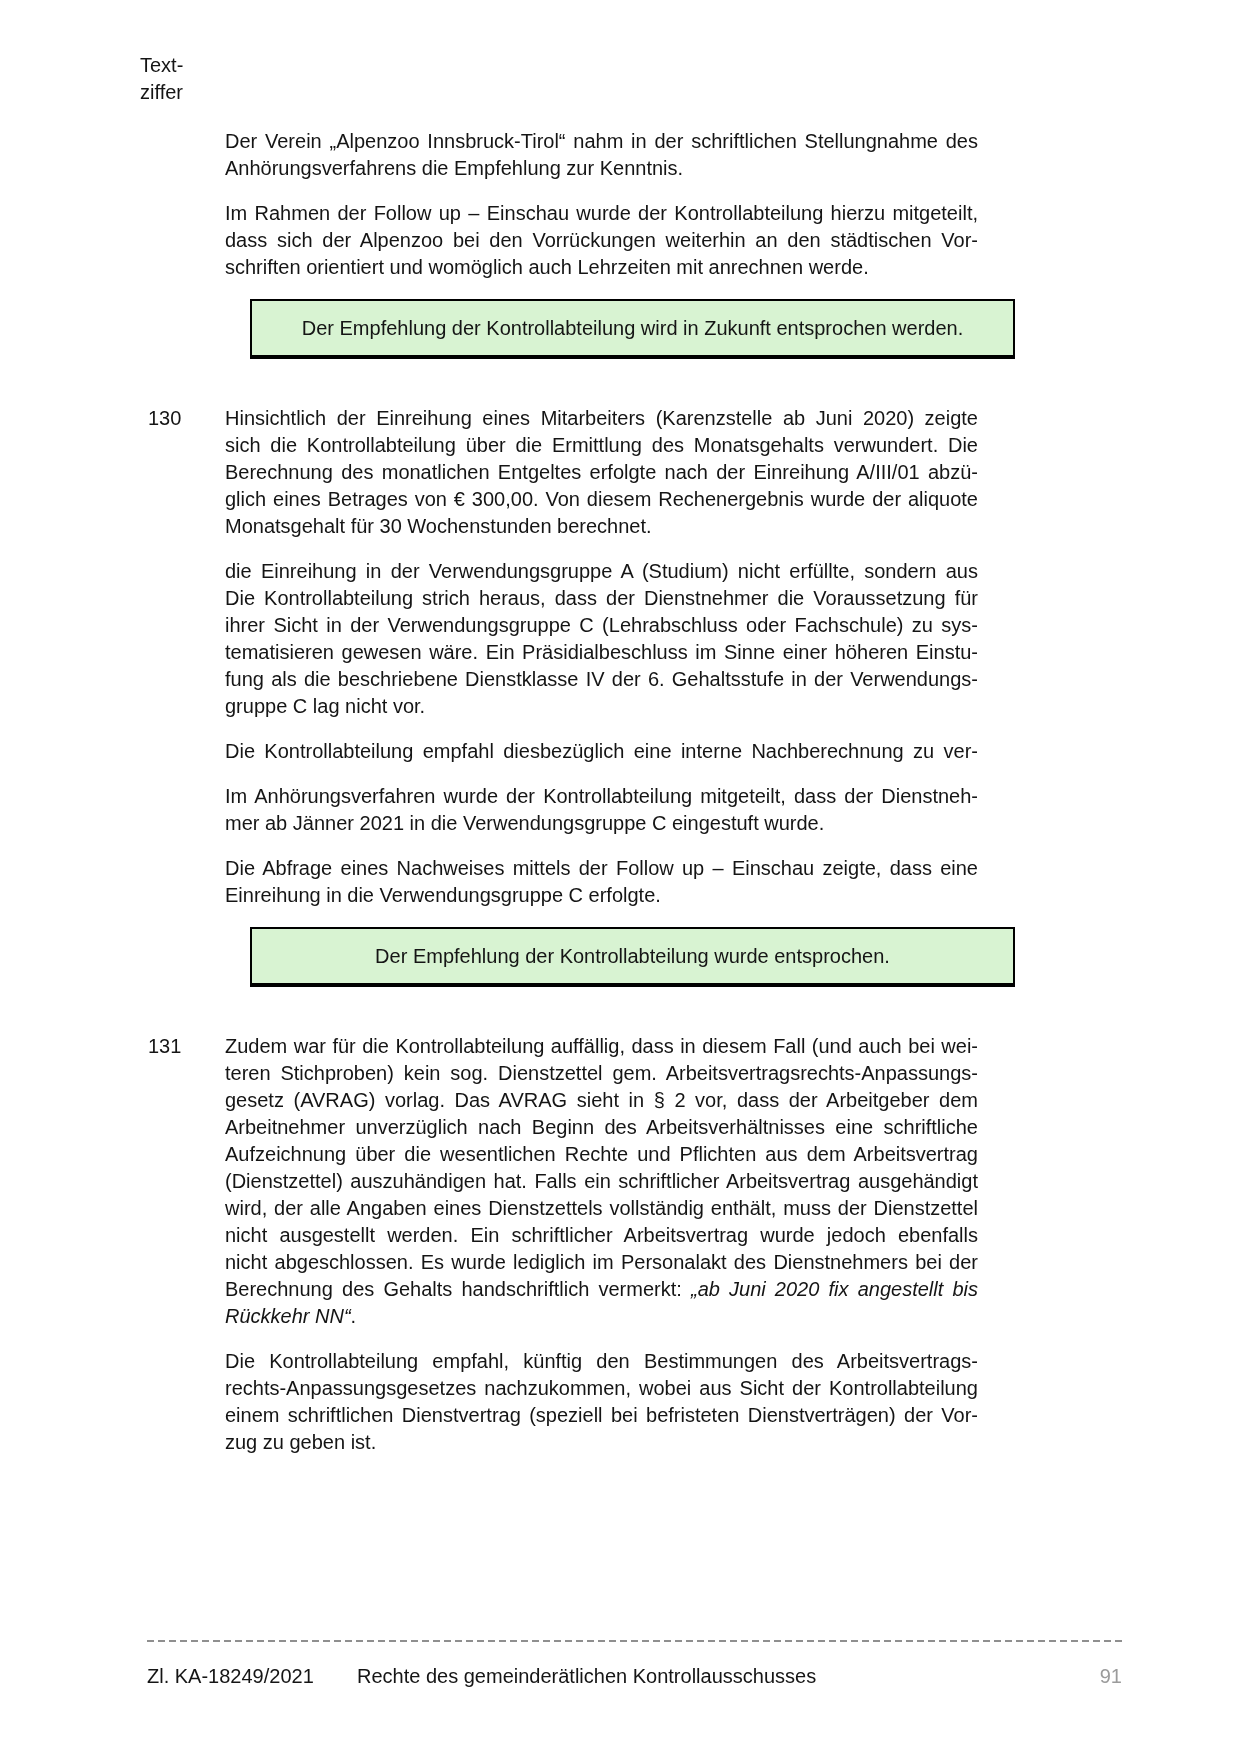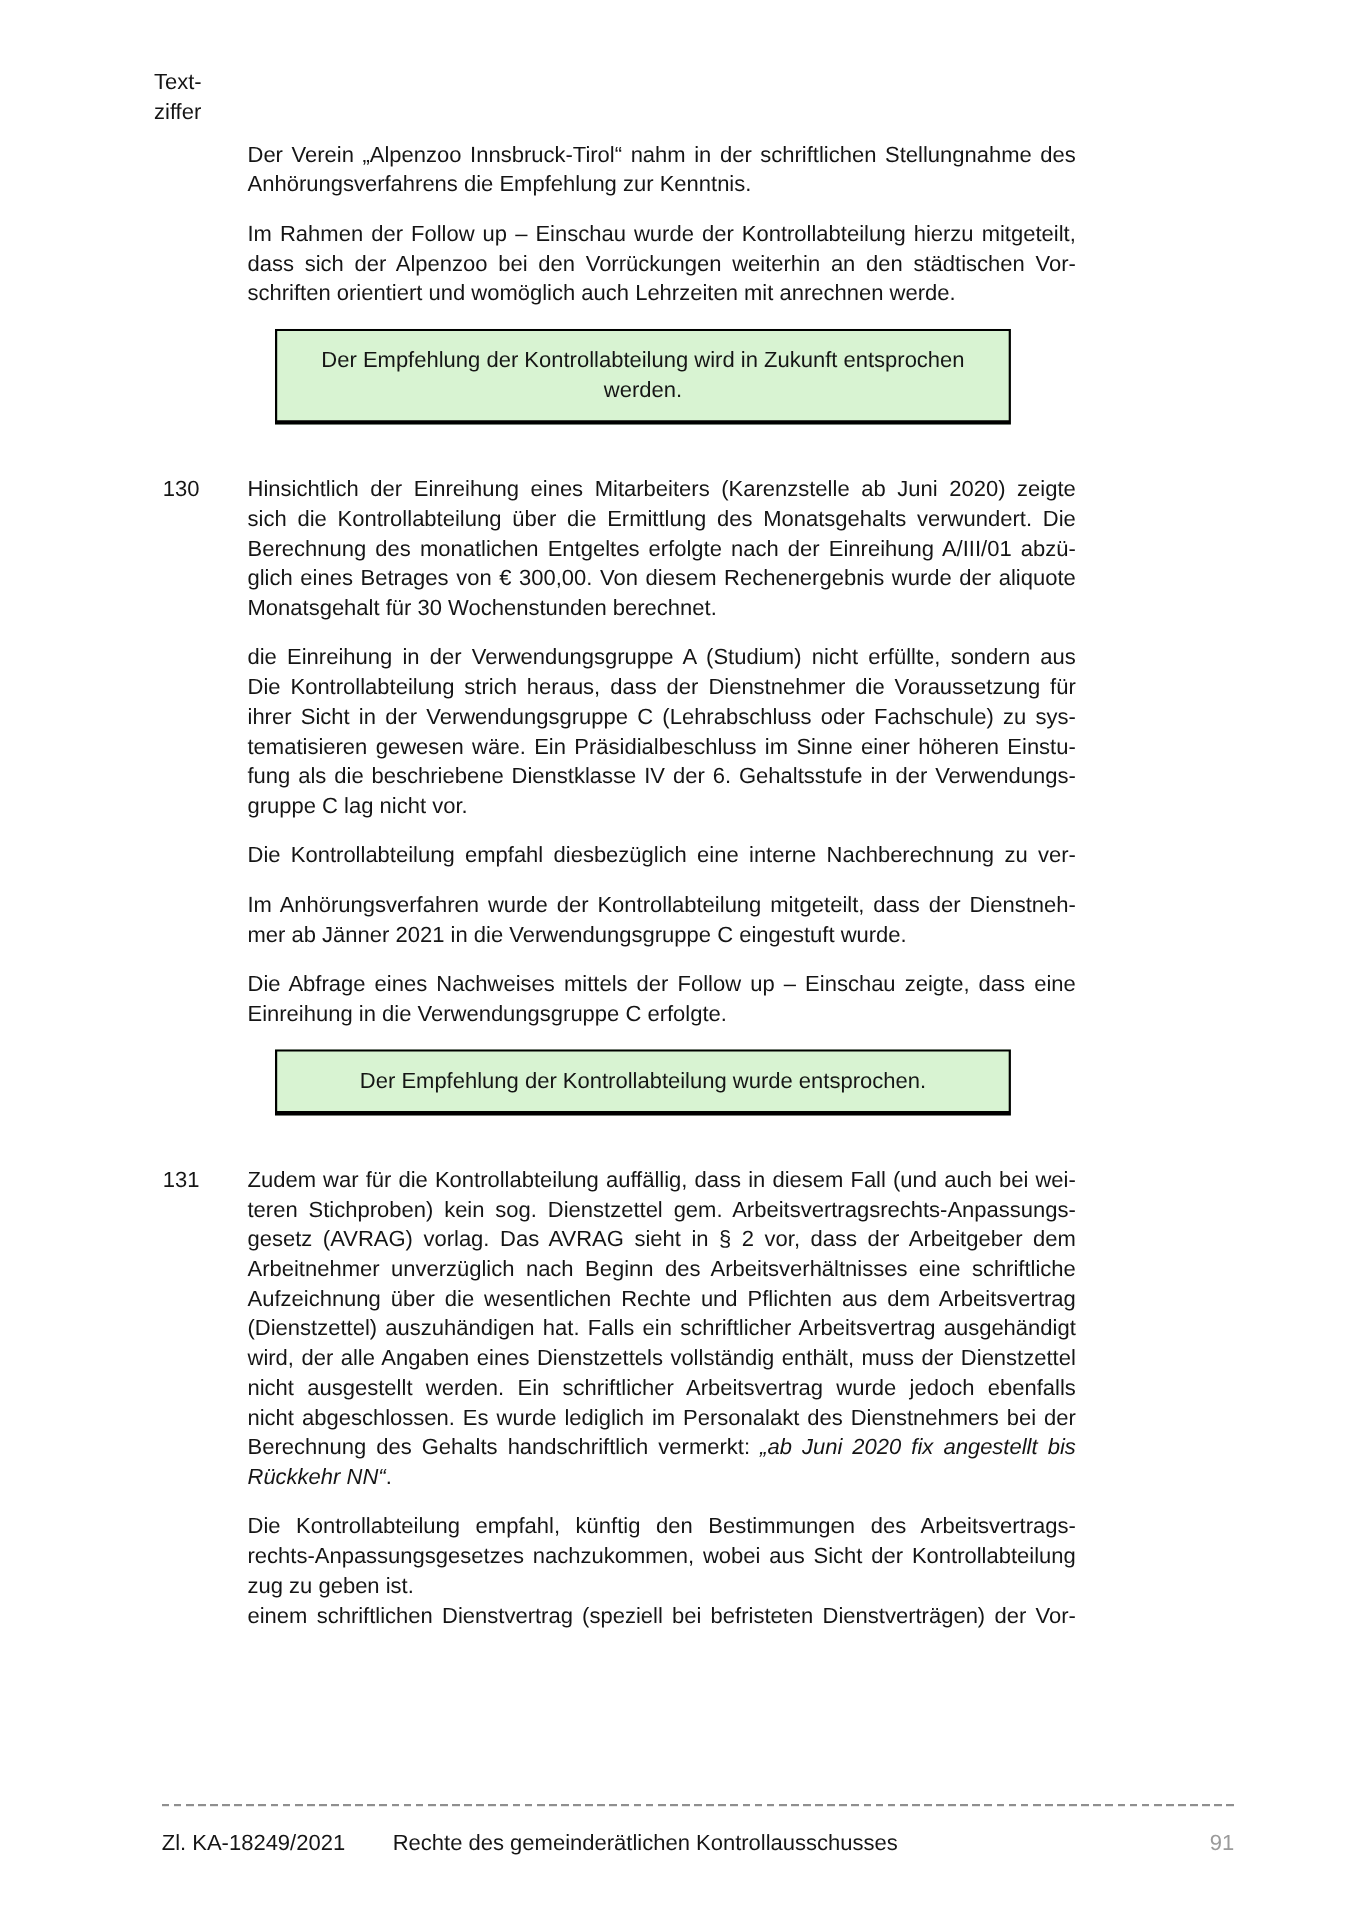--- a/index.html
+++ b/index.html
@@ -10,38 +10,38 @@
     background: #ffffff;
     font-family: "Liberation Sans", sans-serif;
     font-size: 20px;
     line-height: 27px;
     color: #151515;
     overflow: hidden;
   }
   .tz-label {
     position: absolute;
     left: 140px;
-    top: 62px;
+    top: 52px;
   }
   .content {
     position: absolute;
     left: 140px;
     top: 128px;
     width: 840px;
   }
   .row { display: flex; }
   .num  { flex: 0 0 85px; width: 85px; padding-left: 8px; box-sizing: border-box; }
   .bodycol { flex: 0 0 753px; width: 753px; }
   .para { margin: 0 0 18px 0; }
   .para:last-child { margin-bottom: 0; }
   .line { text-align: justify; }
   .line.j { text-align-last: justify; }
   .rec-box {
     box-sizing: border-box;
-    width: 669px;
+    width: 765px;
     margin: 12px 0 46px 25px;
     background: #d8f3d2;
     border: 2px solid #000000;
     border-bottom-width: 4px;
     padding: 14px 10px 13px 10px;
     text-align: center;
   }
   .it { font-style: italic; }
   .footer {
     position: absolute;
@@ -135,22 +135,22 @@
           <div class="line j">(Dienstzettel) auszuhändigen hat. Falls ein schriftlicher Arbeitsvertrag ausgehändigt</div>
           <div class="line j">wird, der alle Angaben eines Dienstzettels vollständig enthält, muss der Dienstzettel</div>
           <div class="line j">nicht ausgestellt werden. Ein schriftlicher Arbeitsvertrag wurde jedoch ebenfalls</div>
           <div class="line j">nicht abgeschlossen. Es wurde lediglich im Personalakt des Dienstnehmers bei der</div>
           <div class="line j"><span>Berechnung des Gehalts handschriftlich vermerkt: </span><span class="it">„ab Juni 2020 fix angestellt bis</span></div>
           <div class="line"><span class="it">Rückkehr NN“</span><span>.</span></div>
         </div>
         <div class="para">
           <div class="line j">Die Kontrollabteilung empfahl, künftig den Bestimmungen des Arbeitsvertrags-</div>
           <div class="line j">rechts-Anpassungsgesetzes nachzukommen, wobei aus Sicht der Kontrollabteilung</div>
+          <div class="line j">einem schriftlichen Dienstvertrag (speziell bei befristeten Dienstverträgen) der Vor-</div>
           <div class="line">zug zu geben ist.</div>
-          <div class="line j">einem schriftlichen Dienstvertrag (speziell bei befristeten Dienstverträgen) der Vor-</div>
         </div>
       </div>
     </div>
 
   </div>
 
   <div class="footer">
     <div class="footer-dash"></div>
     <div class="footer-row">
       <div class="footer-ref">Zl. KA-18249/2021</div>

